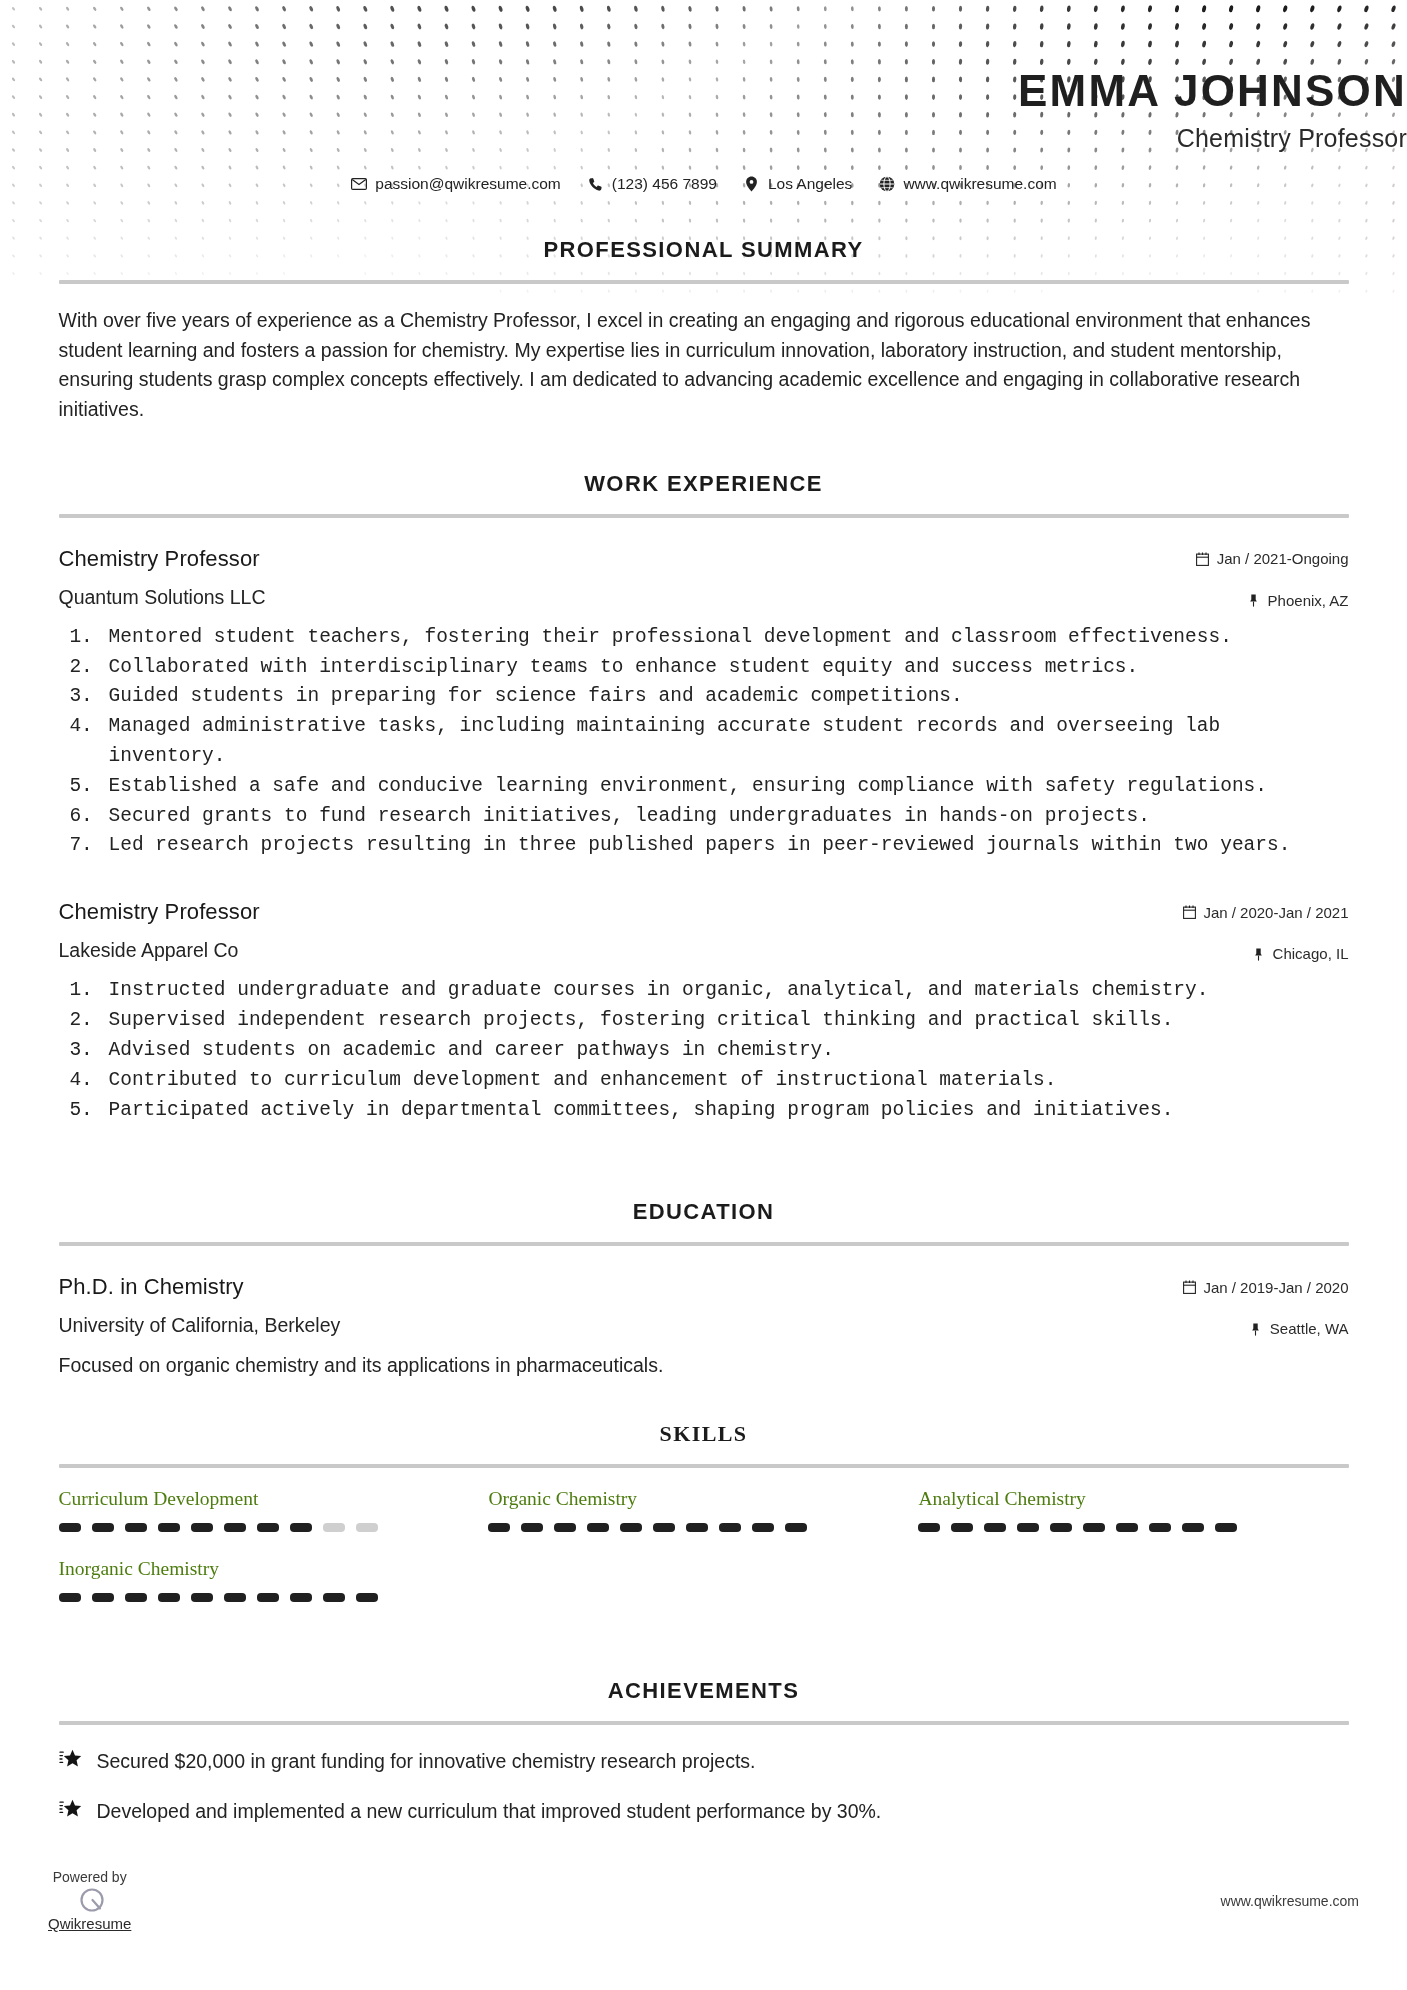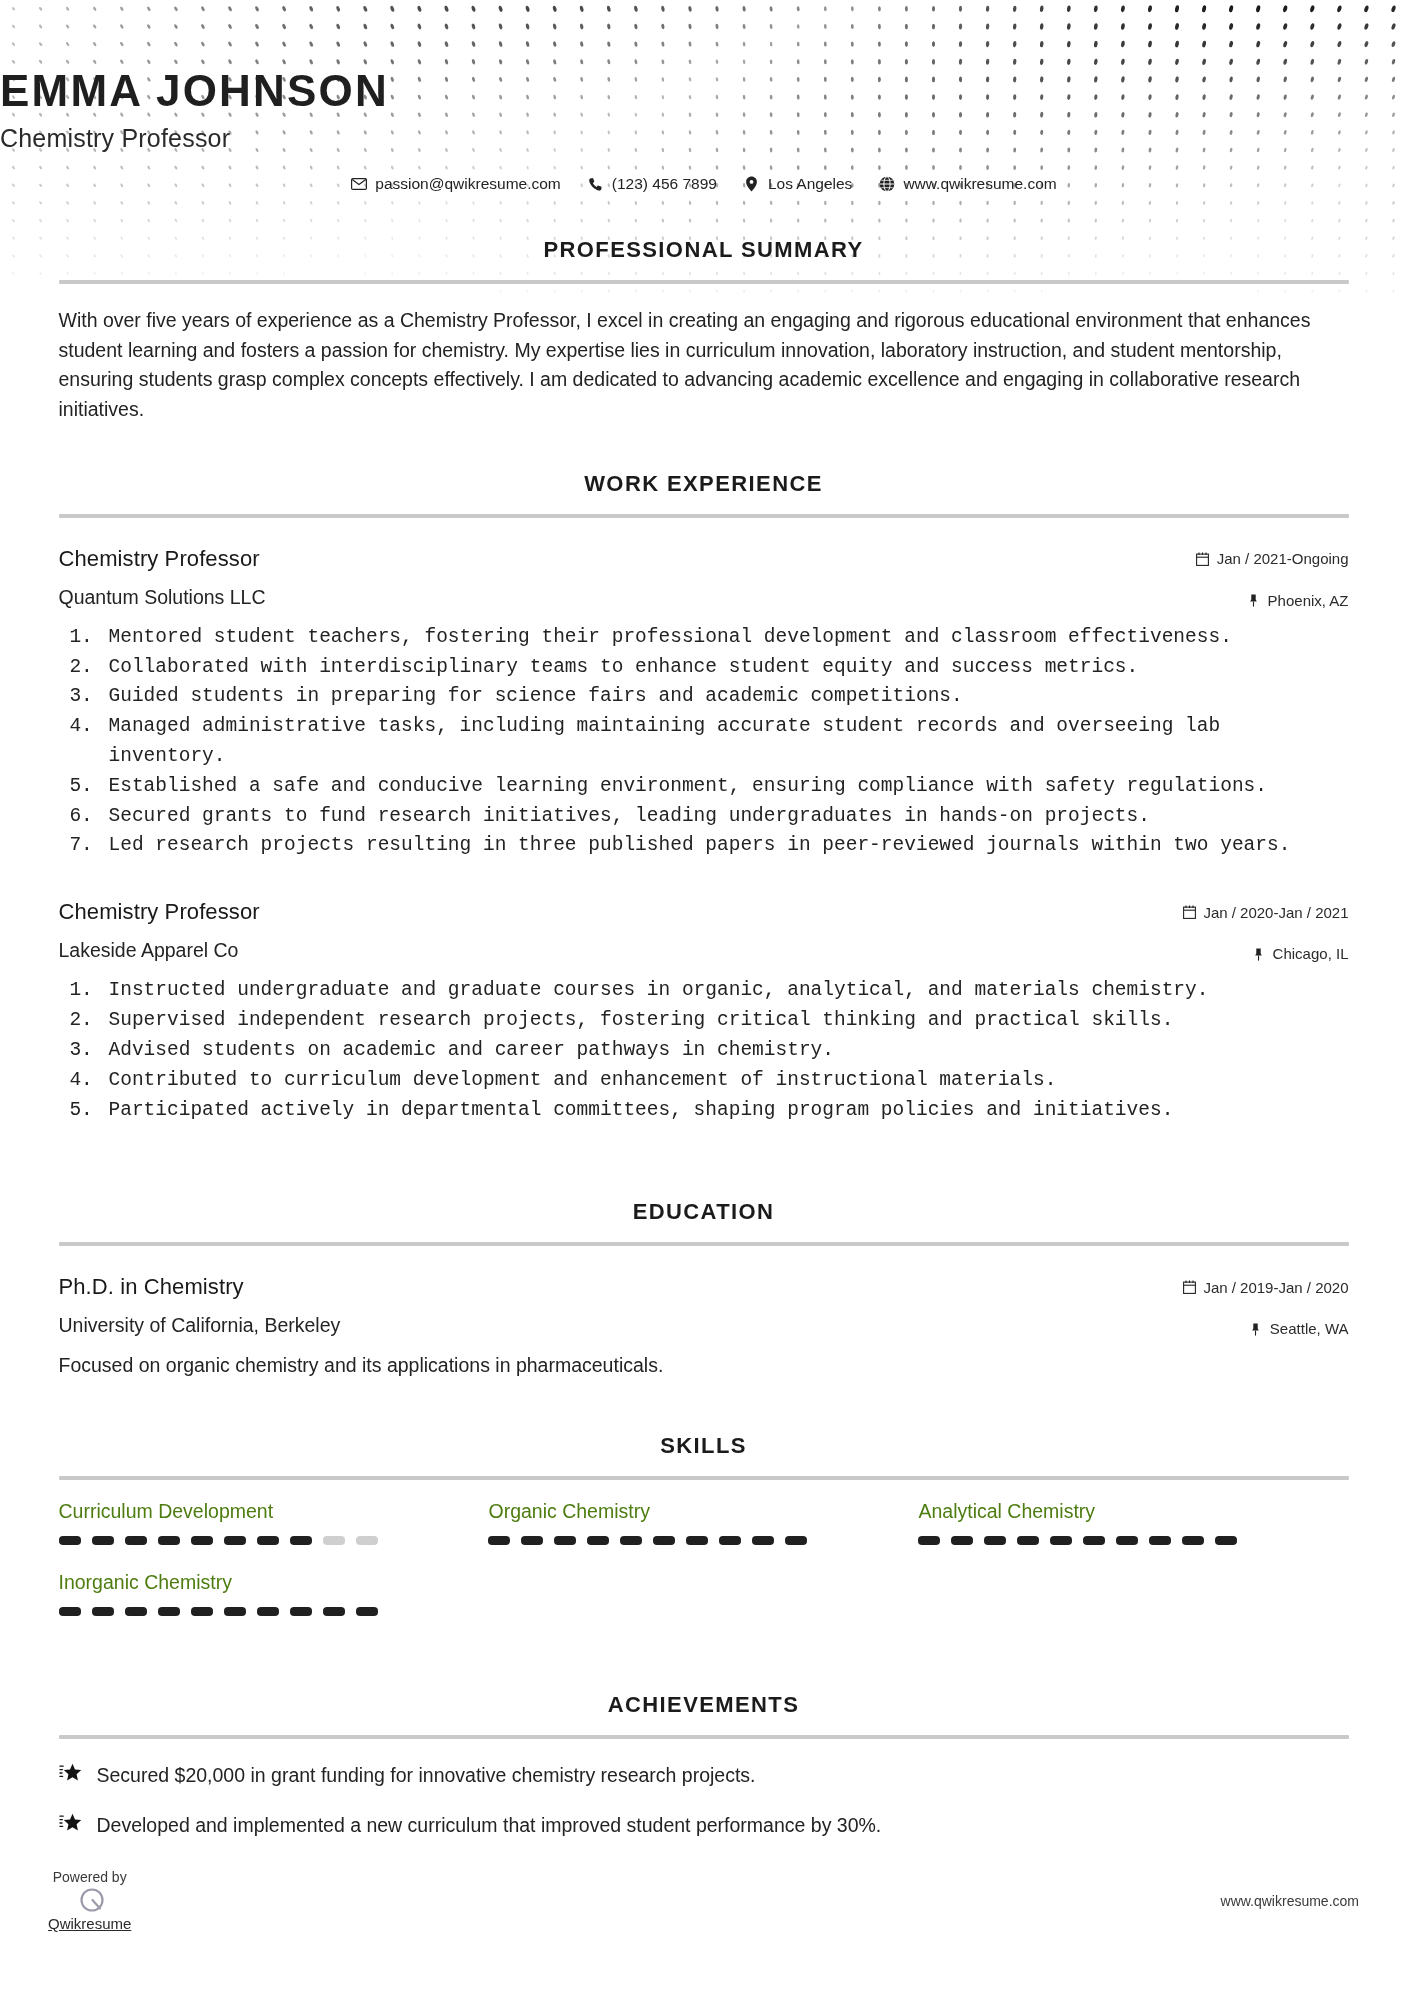--- a/index.html
+++ b/index.html
@@ -30,21 +30,21 @@
     height: 300px;
     pointer-events: none;
     z-index: 0;
   }
 
   
   .header {
     position: relative;
     z-index: 2;
     padding-top: 68px;
-    text-align: left;
+    text-align: right;
   }
   .name {
     font-size: 44px;
     font-weight: bold;
     letter-spacing: 2.2px;
     color: #1f1f1f;
     line-height: 1.05;
     margin: 0;
   }
   .job-title {
@@ -241,21 +241,21 @@
     text-decoration: underline;
     font-weight: 500;
   }
   .footer-right {
     font-size: 14px;
     color: #3a3a3a;
   }
   .sp-title { margin-top: 44px; }
   .sp-work  { margin-top: 46px; }
   .sp-edu   { margin-top: 74px; }
-  .sp-skill { margin-top: 52px; }
+  .sp-skill { margin-top: 40px; font-family: Liberation Serif, serif; }
   .sp-achv  { margin-top: 50px; }
 </style>
 </head>
 <body>
 
 <div class="page">
 
   <svg class="dot-field" viewBox="0 0 1407 300" preserveAspectRatio="none" aria-hidden="true">
     <g id="dots" fill="#151515">
         <ellipse cx="13.5" cy="8.8" rx="1.12" ry="2.04" opacity="0.26" transform="rotate(-37.4 13.5 8.8)"></ellipse>

